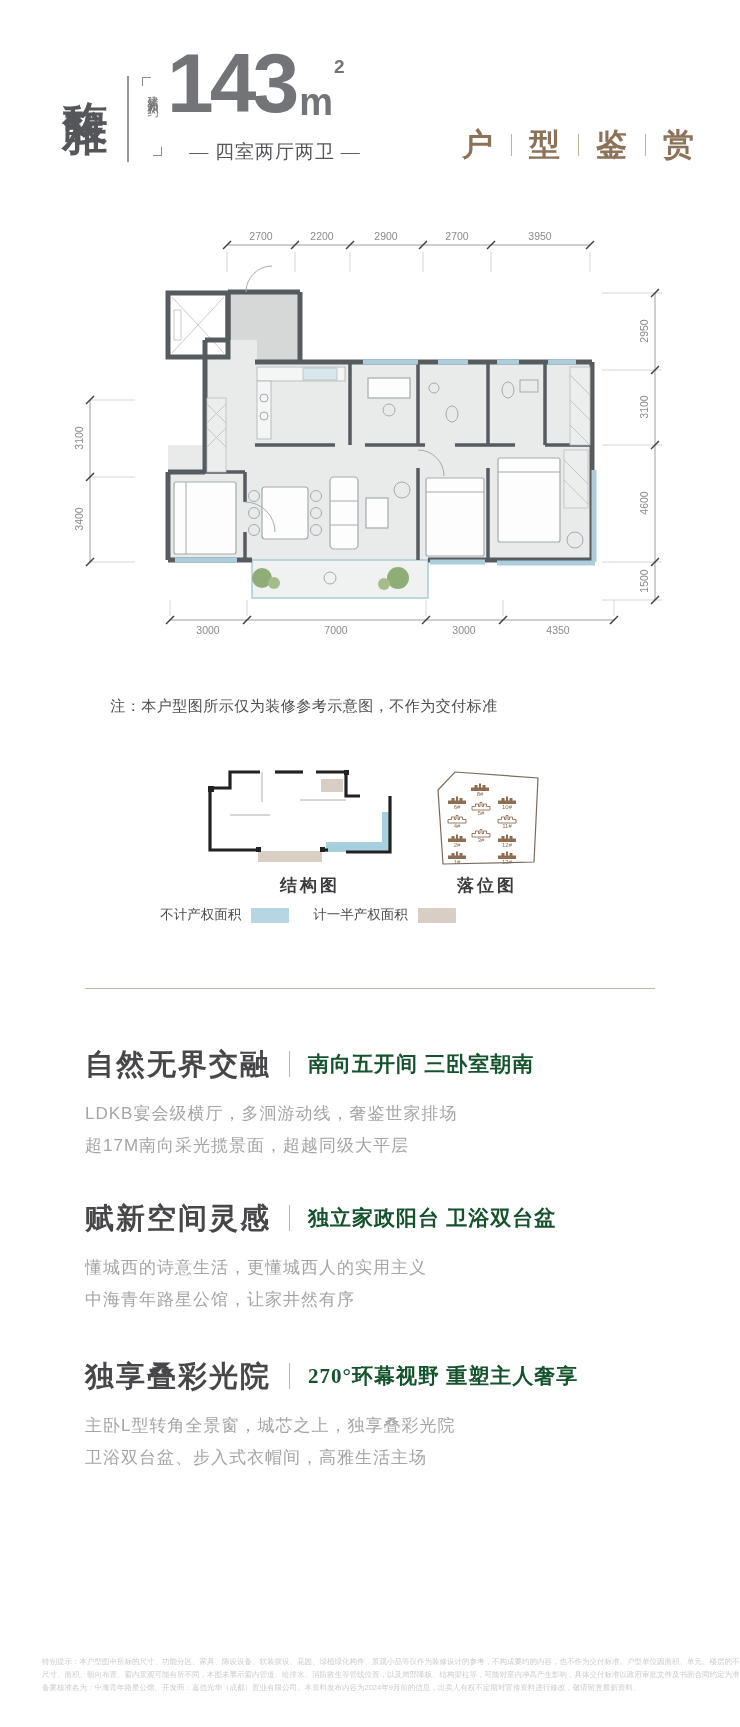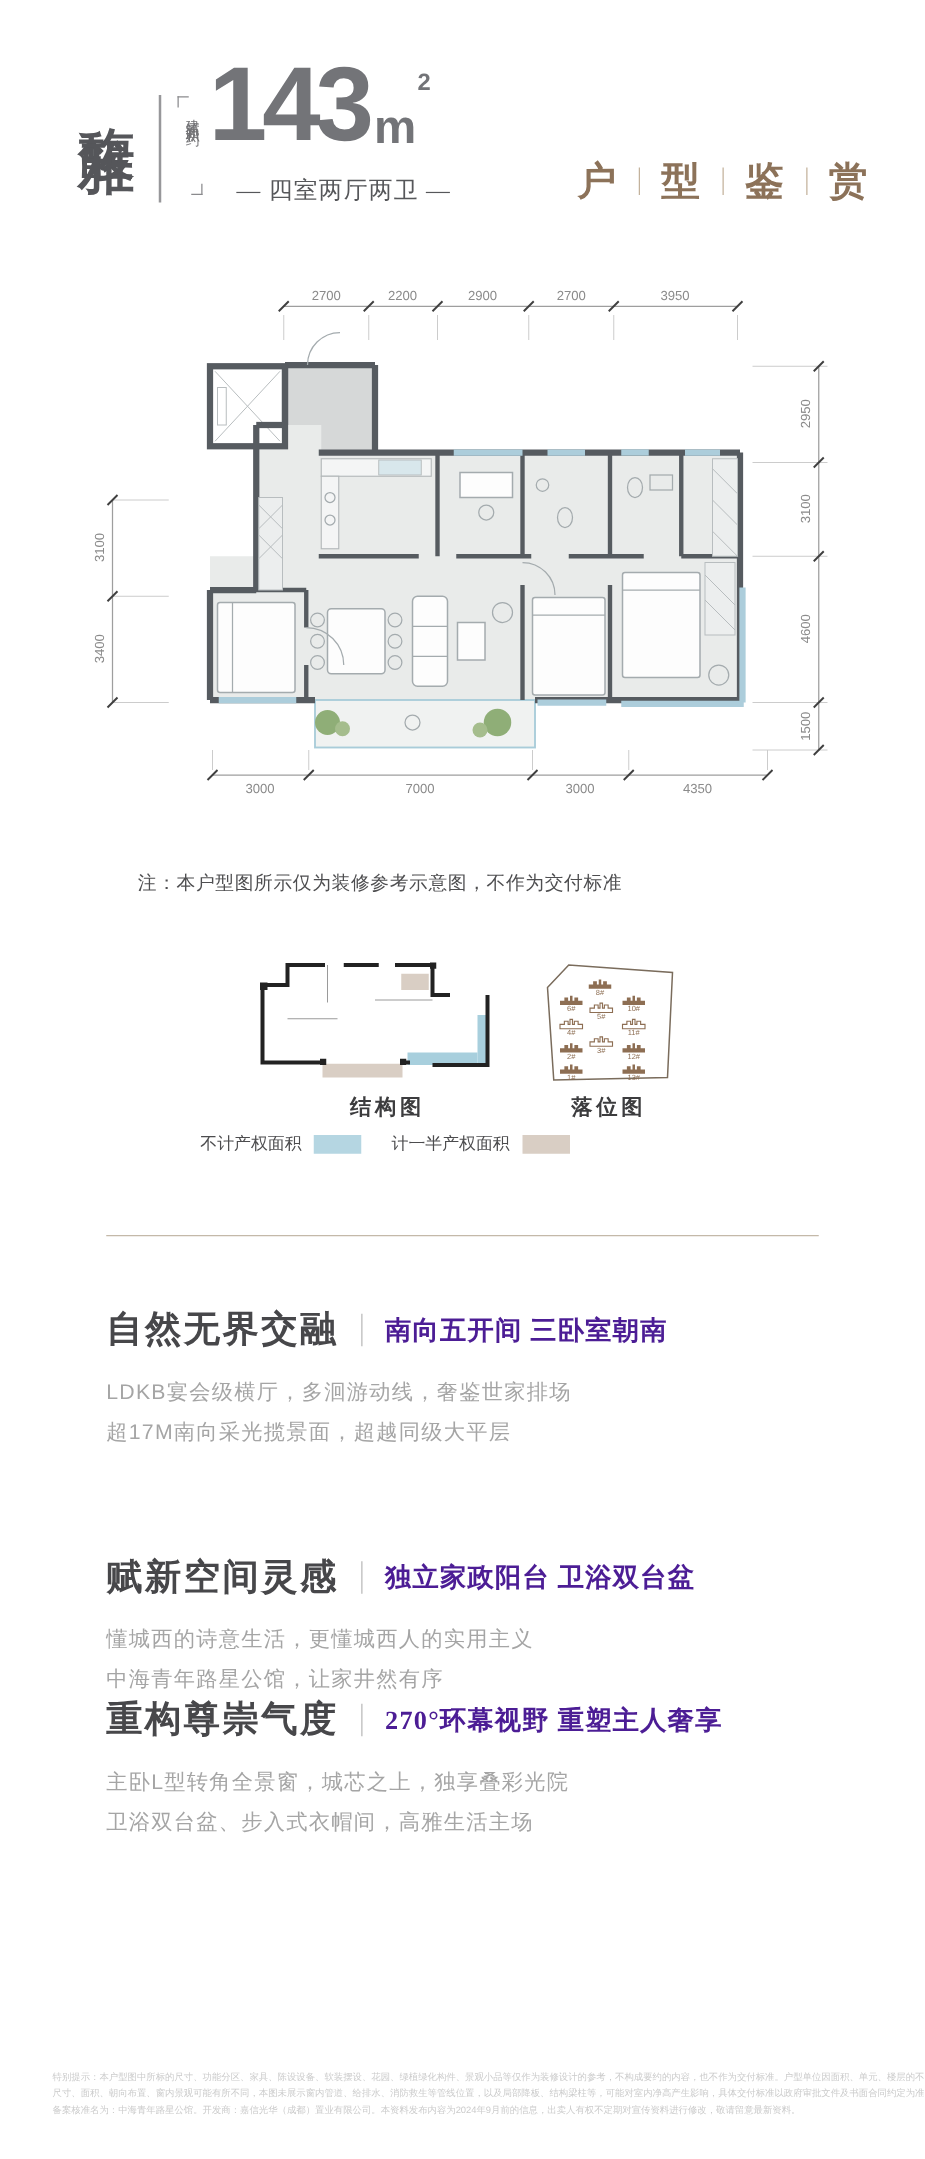--- a/index.html
+++ b/index.html
@@ -58,21 +58,21 @@
   .sw-blue{background:#b5d6e2;}
   .sw-beige{background:#d9cec4;}
 
   .divider{left:85px;top:988px;width:570px;height:1px;background:#c4b9a9;}
 
   
   .sec{left:85px;width:600px;}
   .sec-head{display:flex;align-items:center;font-family:"Liberation Serif",serif;}
   .sec-title{font-size:29px;font-weight:700;color:#47474a;letter-spacing:2px;line-height:40px;}
   .sec-bar{width:1px;height:26px;background:#b9b9b9;margin:0 18px;}
-  .sec-sub{font-size:21px;font-weight:700;color:#4c1d95;letter-spacing:1px;}
+  .sec-sub{font-size:21px;font-weight:700;color:#14532d;letter-spacing:1px;}
   .sec-body{margin-top:14px;font-size:17px;color:#a5a5a5;line-height:32px;letter-spacing:1px;}
 
   .fineprint{left:42px;top:1655px;width:658px;font-size:7.5px;line-height:13px;color:#cbcbcb;
              white-space:nowrap;}
 </style>
 </head>
 <body>
 
 <div id="page">
 
@@ -394,35 +394,35 @@
       <span class="sec-title">自然无界交融</span>
       <span class="sec-bar"></span>
       <span class="sec-sub">南向五开间 三卧室朝南</span>
     </div>
     <div class="sec-body">
       <div>LDKB宴会级横厅，多洄游动线，奢鉴世家排场</div>
       <div>超17M南向采光揽景面，超越同级大平层</div>
     </div>
   </div>
 
-  <div class="abs sec" style="top:1198px;margin-top:44px;">
+  <div class="abs sec" style="top:1198px;">
     <div class="sec-head">
       <span class="sec-title">赋新空间灵感</span>
       <span class="sec-bar"></span>
       <span class="sec-sub">独立家政阳台 卫浴双台盆</span>
     </div>
     <div class="sec-body">
       <div>懂城西的诗意生活，更懂城西人的实用主义</div>
       <div>中海青年路星公馆，让家井然有序</div>
     </div>
   </div>
 
   <div class="abs sec" style="top:1356px;">
     <div class="sec-head">
-      <span class="sec-title">重构尊崇气度</span>
+      <span class="sec-title">独享叠彩光院</span>
       <span class="sec-bar"></span>
       <span class="sec-sub">270°环幕视野 重塑主人奢享</span>
     </div>
     <div class="sec-body">
       <div>主卧L型转角全景窗，城芯之上，独享叠彩光院</div>
       <div>卫浴双台盆、步入式衣帽间，高雅生活主场</div>
     </div>
   </div>
 
 

